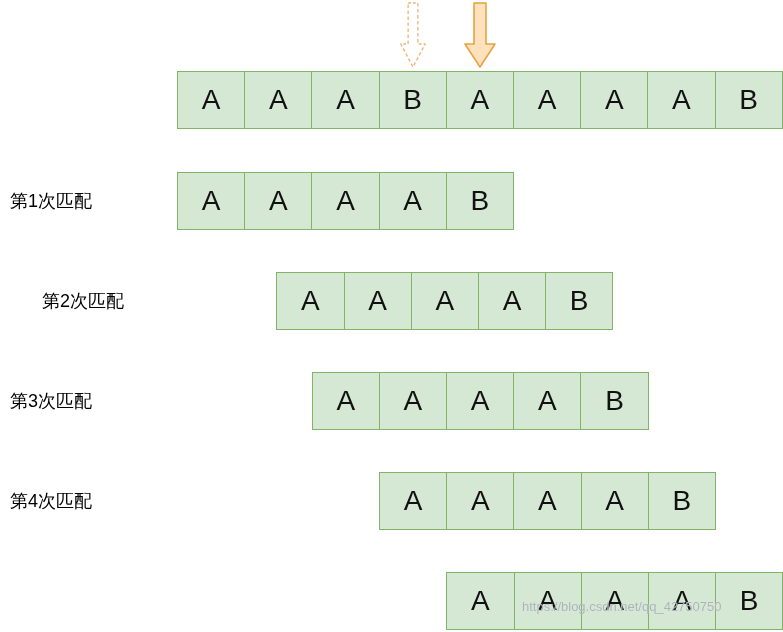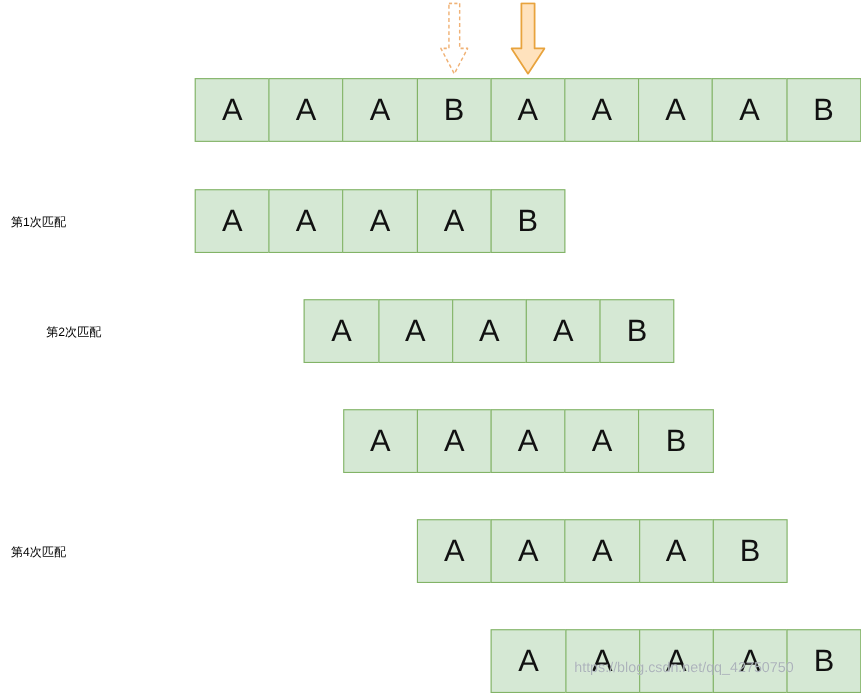--- a/index.html
+++ b/index.html
@@ -48,21 +48,21 @@
     width:100%;
     height:58px;
   }
   .row-label{
     position:absolute;
     left:10px;
     top:0;
     height:58px;
     display:flex;
     align-items:center;
-    font-size:11px;
+    font-size:18px;
     color:#000000;
     white-space:nowrap;
   }
   .pointer{
     position:absolute;
     top:2px;
   }
   .arrow-solid{
     fill:var(--arrow-fill);
     stroke:var(--arrow-stroke);
@@ -127,20 +127,21 @@
         <div class="row-label">第2次匹配</div>
         <div class="cells" style="left: 244.33px;">
           <div class="cell">A</div>
           <div class="cell">A</div>
           <div class="cell">A</div>
           <div class="cell">A</div>
           <div class="cell">B</div>
         </div>
       </div>
       <div class="match-row" style="top: 372px;">
+        <div class="row-label">第3次匹配</div>
         <div class="cells" style="left: 311.66px;">
           <div class="cell">A</div>
           <div class="cell">A</div>
           <div class="cell">A</div>
           <div class="cell">A</div>
           <div class="cell">B</div>
         </div>
       </div>
       <div class="match-row" style="top: 472px;">
         <div class="row-label">第4次匹配</div>

